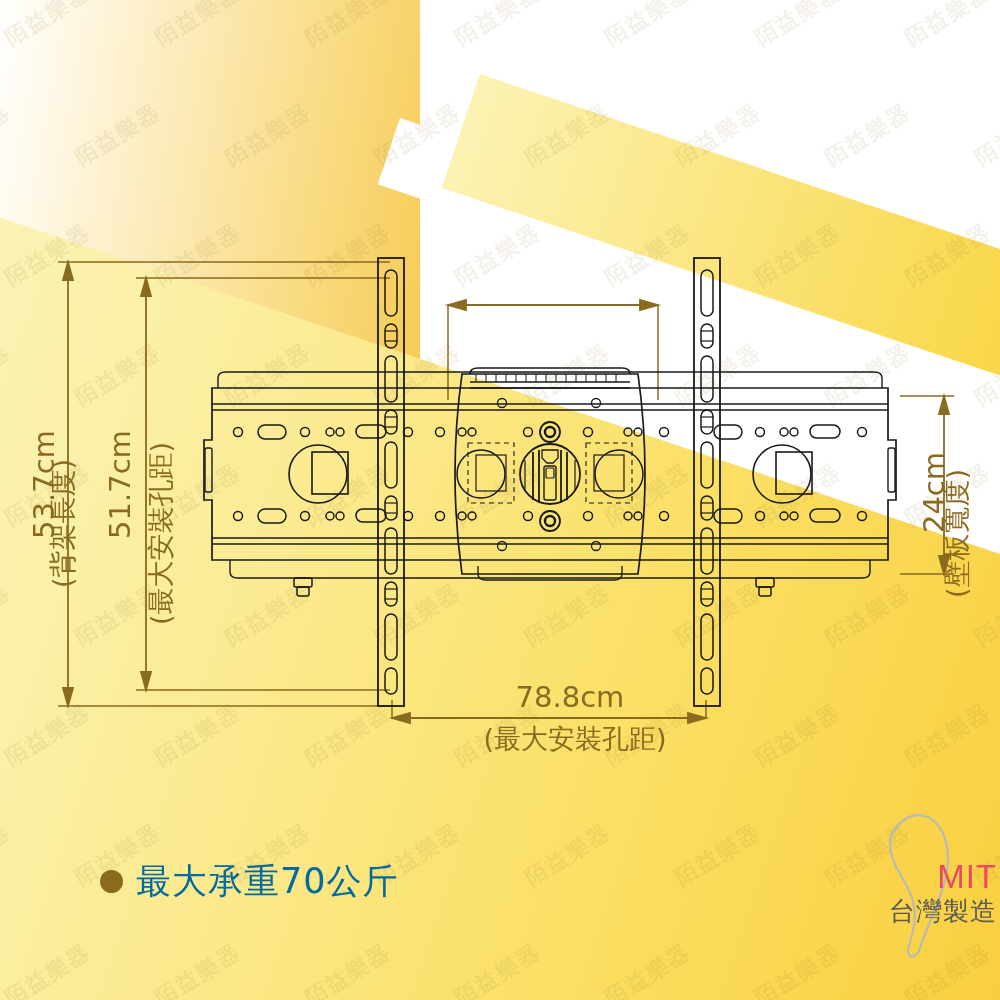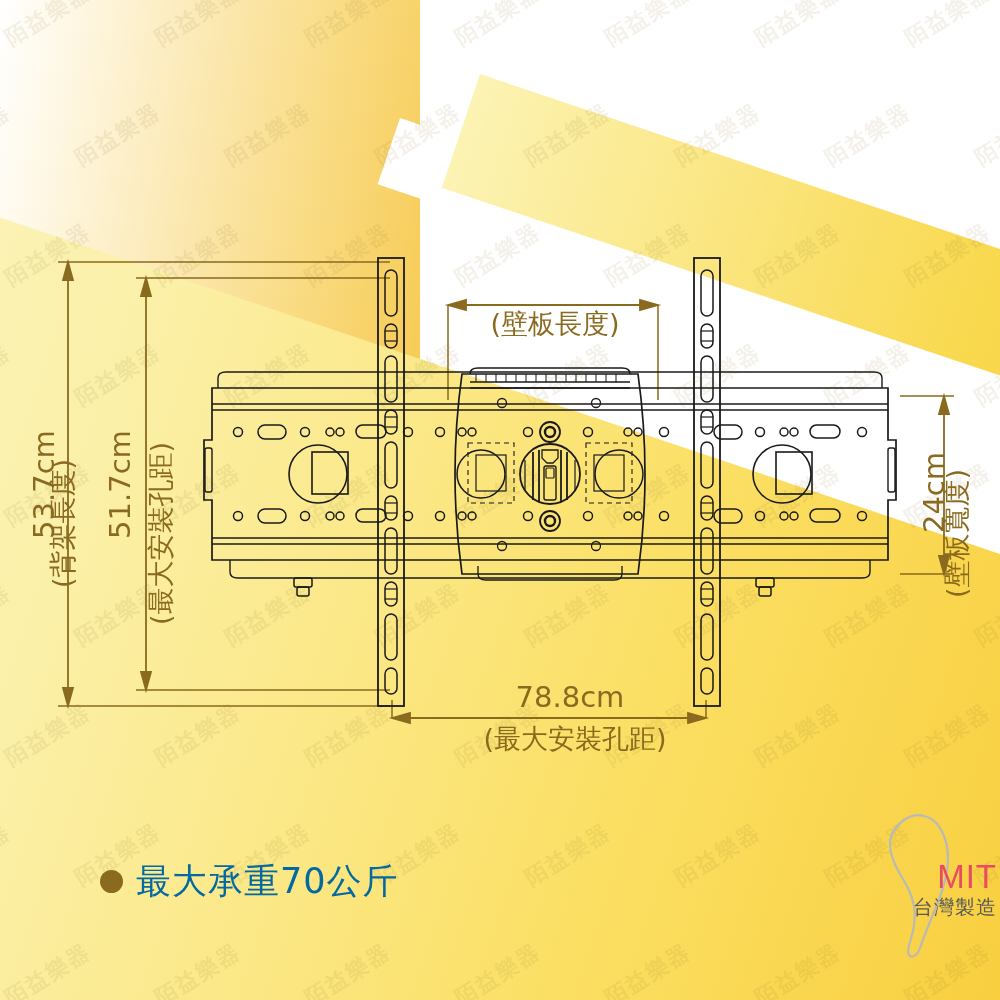--- a/index.html
+++ b/index.html
@@ -99,21 +99,21 @@
   #mit-map{position:absolute;inset:0;}
   #mit-label{
     position:absolute;left:0;top:52px;width:145px;text-align:right;
     pointer-events:none;
   }
   #mit-title{
     font-size:33px;color:#ea4a63;letter-spacing:1px;line-height:1;
     font-family:"Liberation Sans",sans-serif;
   }
   #mit-sub{
-    font-size:20px;color:#5a5a5a;letter-spacing:1px;line-height:1.25;
+    font-size:26px;color:#5a5a5a;letter-spacing:1px;line-height:1.25;
     margin-top:2px;font-family:"DejaVu Sans",sans-serif;
   }
 </style>
 </head>
 <body>
 
 <div id="stage">
 
   <div class="bg-layer">
     <div class="band band-main"></div>
@@ -459,23 +459,20 @@
     <span class="cap">(背架長度)</span>
   </div>
 
   <div class="dim vrot" id="dim-517">
     <span class="num">51.7cm</span>
   </div>
   <div class="dim vrot" id="dim-517-cap">
     <span class="cap">(最大安裝孔距)</span>
   </div>
 
-  <div class="dim" id="dim-26-cap">
-    <span class="cap">(壁板長度)</span>
-  </div>
 
   <div class="dim vrot" id="dim-24">
     <span class="num">24cm</span>
   </div>
   <div class="dim vrot" id="dim-24-cap">
     <span class="cap">(壁板寬度)</span>
   </div>
 
   <div class="dim" id="dim-788">
     <span class="num">78.8cm</span>

